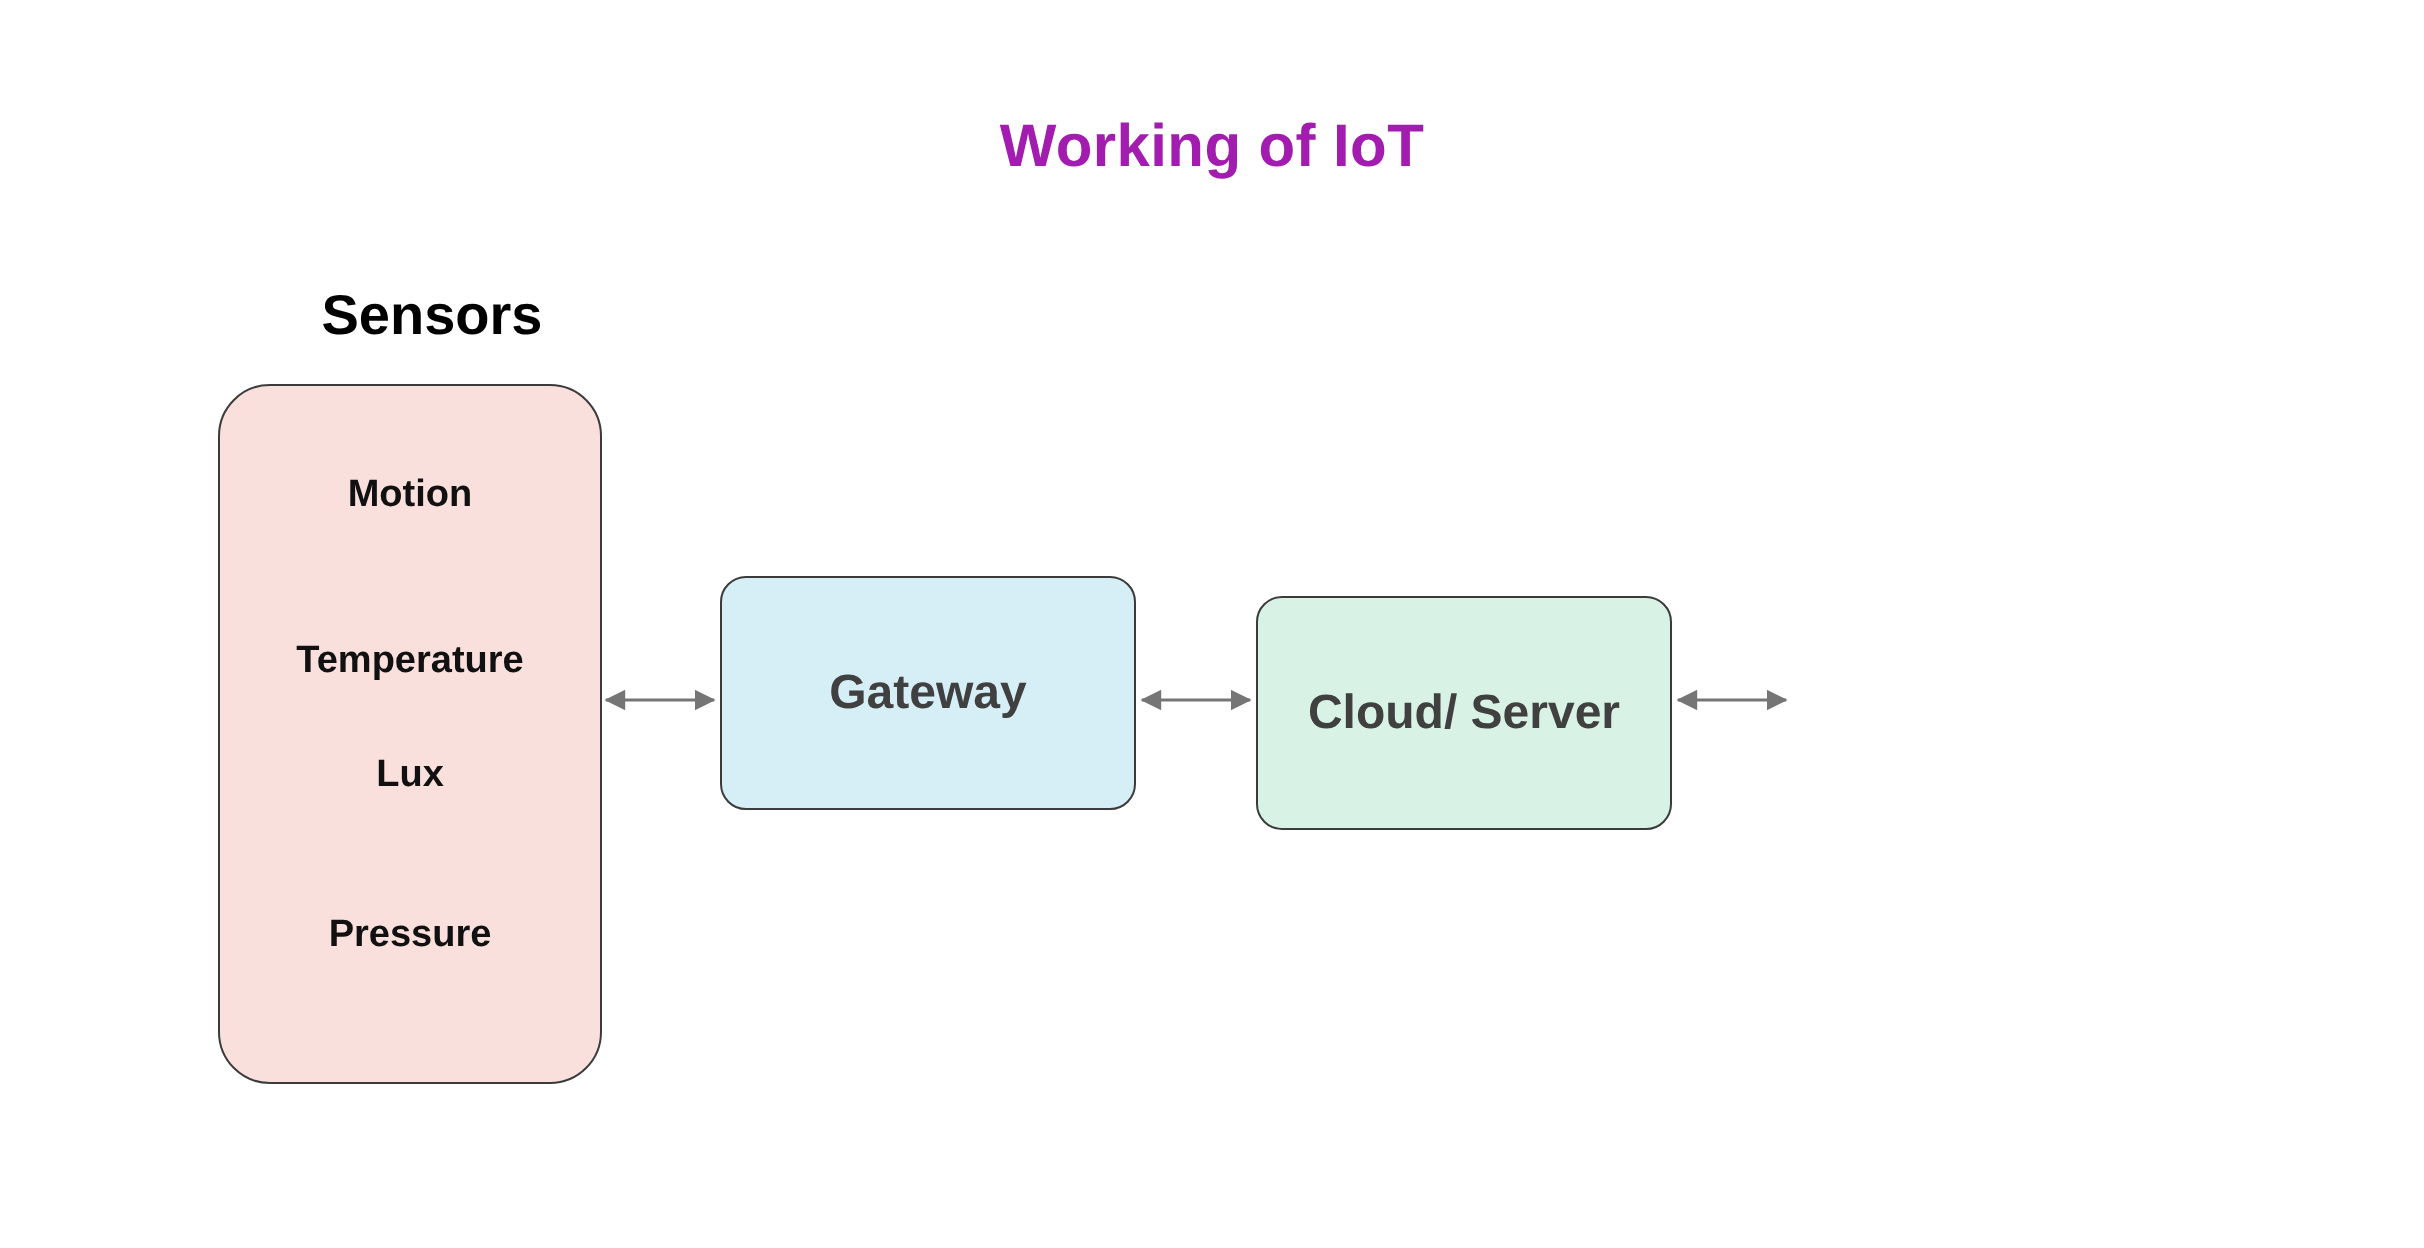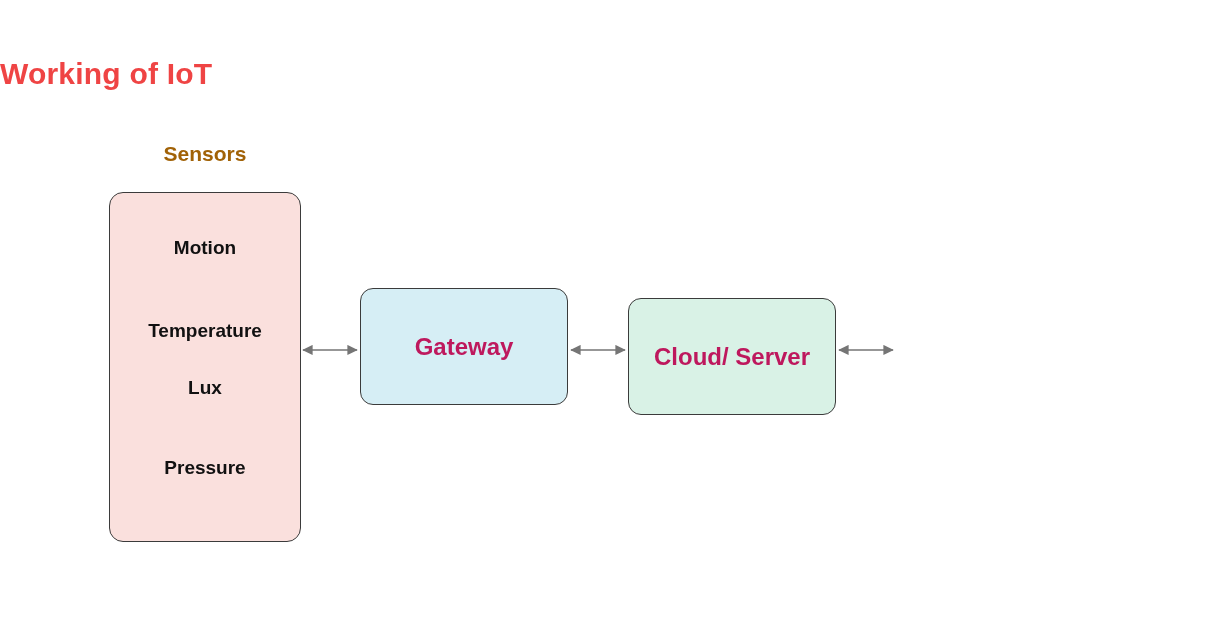--- a/index.html
+++ b/index.html
@@ -21,67 +21,68 @@
     height: 624px;
     background: #ffffff;
   }
 
   
   .page-title {
     position: absolute;
     left: 0;
     top: 57px;
     width: 1212px;
+    text-align: center;
     font-size: 30px;
     font-weight: bold;
     letter-spacing: 0.2px;
-    color: #ef4444;
+    color: #a21caf;
     white-space: nowrap;
   }
 
   
   .group-caption {
     position: absolute;
-    left: 109px;
+    left: 120px;
     top: 142px;
     width: 192px;
     text-align: center;
-    font-size: 21px;
-    font-weight: bold;
-    color: #a16207;
+    font-size: 28px;
+    font-weight: bold;
+    color: #000000;
     white-space: nowrap;
   }
 
   
   .node {
     position: absolute;
     box-sizing: border-box;
     border: 1.3px solid #3b3b3b;
     border-radius: 13px;
     display: flex;
     align-items: center;
     justify-content: center;
   }
 
   .node-label {
     font-size: 24px;
     font-weight: bold;
-    color: #be185d;
+    color: #404040;
     white-space: nowrap;
     text-align: center;
   }
 
   
   #sensors-box {
     left: 109px;
     top: 192px;
     width: 192px;
     height: 350px;
     background: #fae0dd;
-    border-radius: 14px;
+    border-radius: 26px;
     display: block;
   }
 
   .sensor-list {
     position: absolute;
     left: 0;
     top: 0;
     width: 100%;
     height: 100%;
   }

